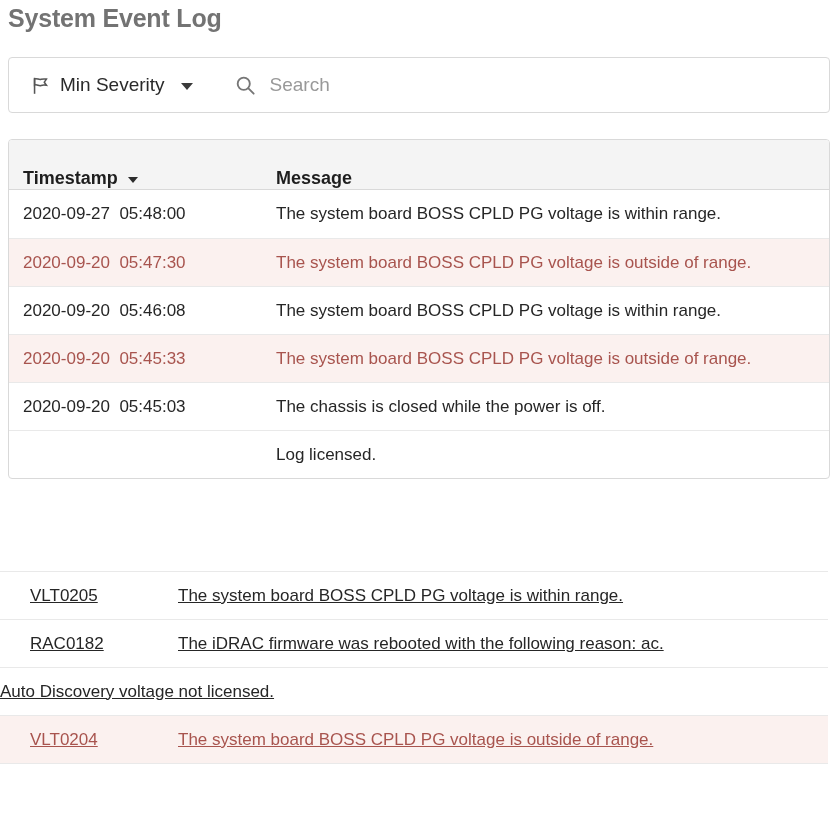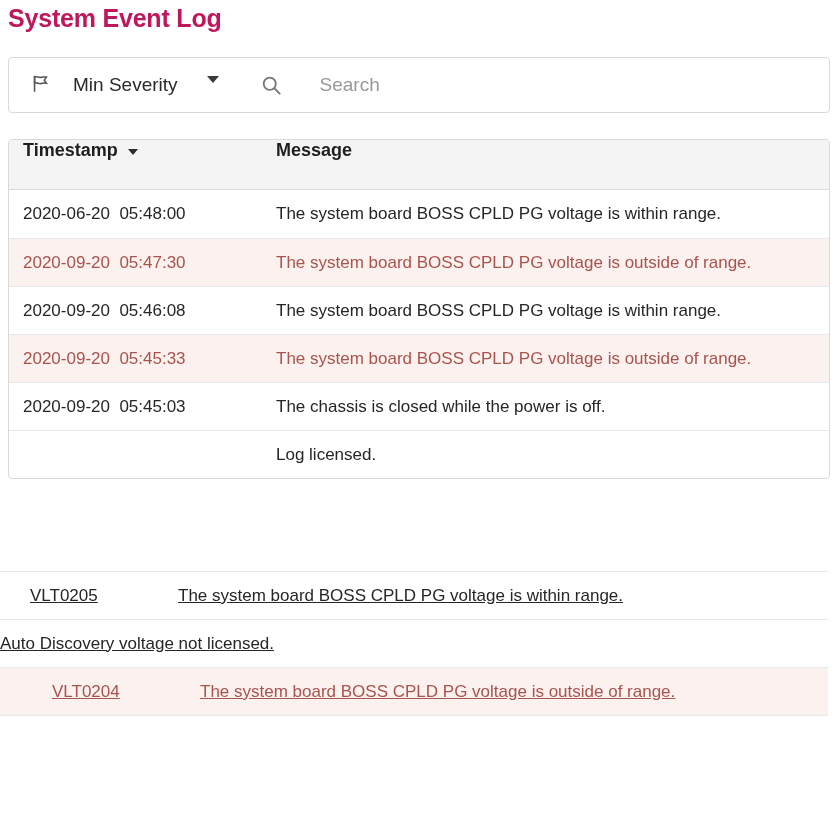--- a/index.html
+++ b/index.html
@@ -17,55 +17,53 @@
   body{
     width:838px;height:825px;
     font-family:"Liberation Sans","DejaVu Sans",sans-serif;
     color:var(--text);
     overflow:hidden;
   }
   .page-title{
     margin:4px 8px 0;
     font-size:25px;
     font-weight:700;
-    color:#be185d;
+    color:#737373;
     letter-spacing:-0.2px;
   }
   
   .filter-bar{
     margin:24px 8px 0;
     height:56px;
     border:1px solid var(--border);
     border-radius:4px;
     display:flex;
     align-items:center;
     background:#fff;
   }
   .severity-dropdown{
-    display:flex;align-items:flex-start;
+    display:flex;align-items:center;
     padding-left:22px;
     cursor:pointer;
     background:none;border:none;
     font-family:inherit;
-    gap:13px;
   }
   .severity-dropdown .label{
     font-size:19px;color:#2a2a2a;margin-left:10px;
   }
   .caret{
     width:0;height:0;margin-left:16px;margin-top:2px;
     border-left:6px solid transparent;
     border-right:6px solid transparent;
     border-top:7px solid #3a3a3a;
   }
   .search-box{
     display:flex;align-items:center;
     margin-left:42px;
     flex:1;
-    gap:24px;
   }
   .search-box input{
     border:none;outline:none;
     font-family:inherit;
     font-size:19px;
     color:#2a2a2a;
     margin-left:14px;
     flex:1;
     background:transparent;
   }
@@ -74,21 +72,21 @@
   .event-card{
     margin:26px 8px 0;
     border:1px solid var(--border);
     border-radius:4px;
     overflow:hidden;
     background:#fff;
   }
   .ev-header{
     display:flex;
     height:50px;
-    align-items:flex-start;
+    align-items:flex-end;
     background:var(--header-bg);
     border-bottom:1px solid var(--border);
     font-weight:700;
     font-size:18px;
     color:#1e1e1e;
   }
   .ev-row{
     display:flex;
     height:48px;
     align-items:center;
@@ -124,21 +122,20 @@
     display:flex;
     height:48px;
     align-items:center;
     font-size:17px;
     border-bottom:1px solid var(--separator);
     text-decoration:underline;
   }
   .ref-row.critical{
     background:var(--critical-bg);
     color:var(--critical-text);
-    padding-left:22px;
   }
   .cell-code{
     width:178px;
     flex:0 0 178px;
     padding-left:30px;
   }
   .cell-ref-msg{flex:1;}
   .icon svg{display:block;}
 </style>
 </head>
@@ -172,21 +169,21 @@
 <div class="event-card">
   <div class="ev-header">
     <div class="cell-ts th-timestamp">
       <span>Timestamp</span>
       <span class="sort-caret"></span>
     </div>
     <div class="cell-msg">Message</div>
   </div>
   <div id="event-rows">
   <div class="ev-row">
-    <div class="cell-ts">2020-06-20  05:48:00</div>
+    <div class="cell-ts">2020-09-27  05:48:00</div>
     <div class="cell-msg">The system board BOSS CPLD PG voltage is within range.</div>
   </div>
 
   <div class="ev-row critical">
     <div class="cell-ts">2020-09-20  05:47:30</div>
     <div class="cell-msg">The system board BOSS CPLD PG voltage is outside of range.</div>
   </div>
 
   <div class="ev-row">
     <div class="cell-ts">2020-09-20  05:46:08</div>
@@ -211,20 +208,24 @@
 </div>
 </div>
 
 <div class="ref-table">
   <div id="ref-rows">
   <div class="ref-row">
     <div class="cell-code">VLT0205</div>
     <div class="cell-ref-msg">The system board BOSS CPLD PG voltage is within range.</div>
   </div>
 
+  <div class="ref-row">
+    <div class="cell-code">RAC0182</div>
+    <div class="cell-ref-msg">The iDRAC firmware was rebooted with the following reason: ac.</div>
+  </div>
 
   <div class="ref-row">
     <div class="cell-ref-msg">Auto Discovery voltage not licensed.</div>
   </div>
 
   <div class="ref-row critical">
     <div class="cell-code">VLT0204</div>
     <div class="cell-ref-msg">The system board BOSS CPLD PG voltage is outside of range.</div>
   </div>
 </div>

